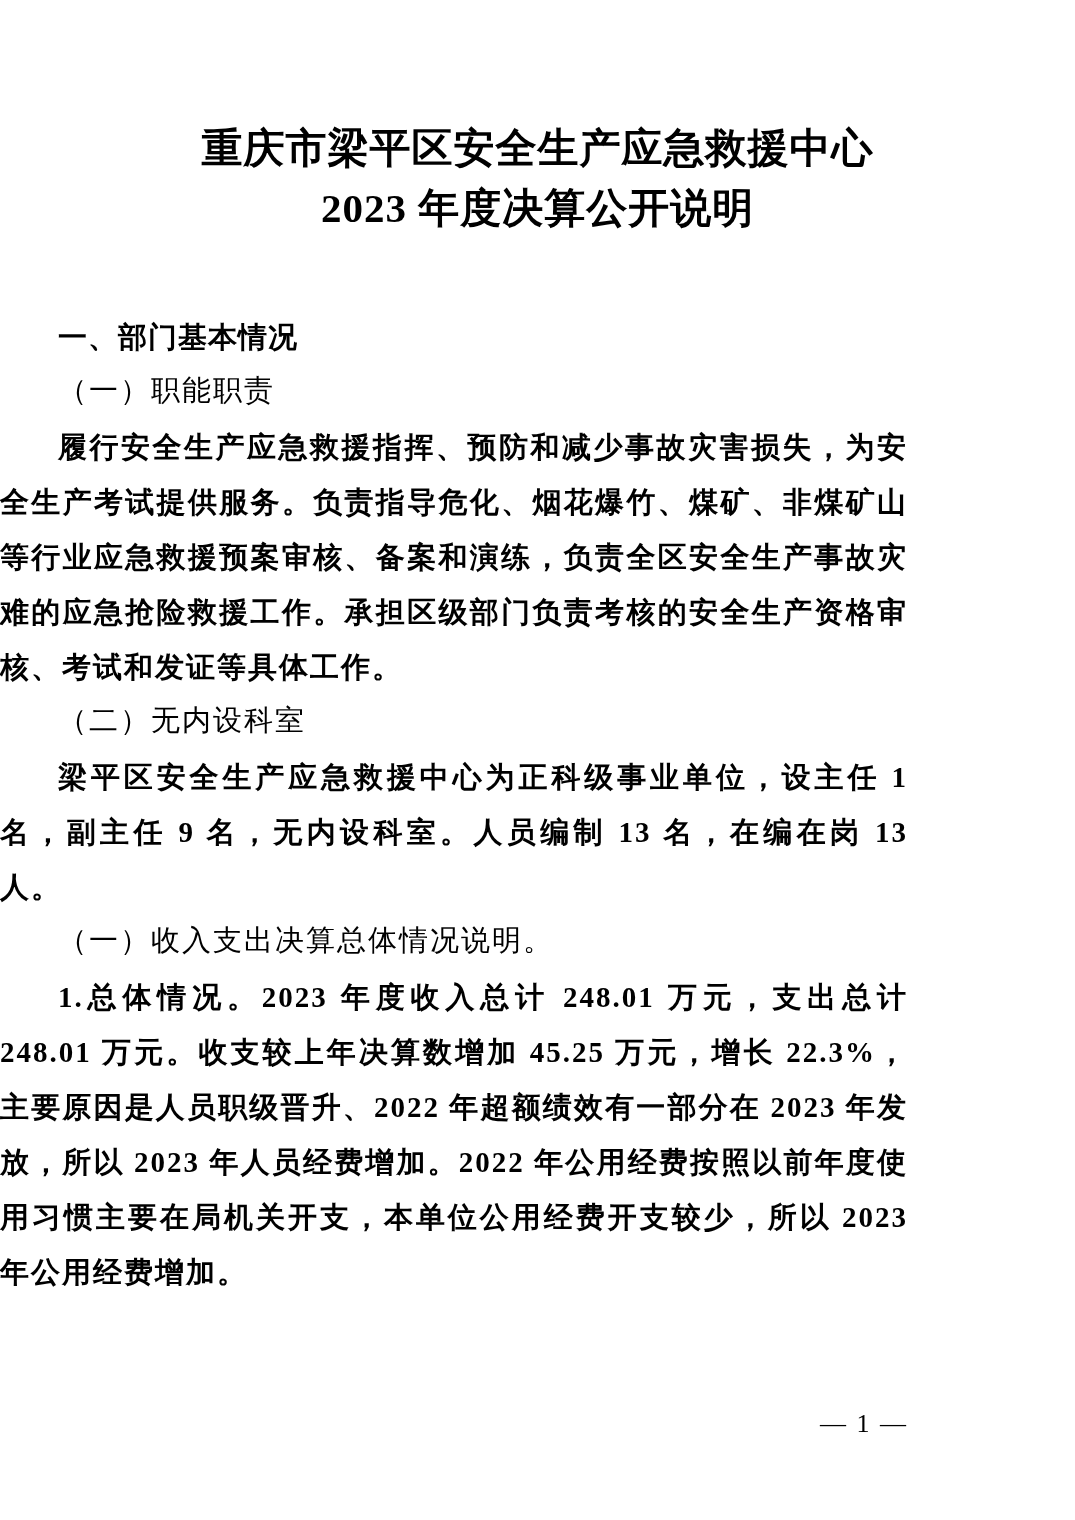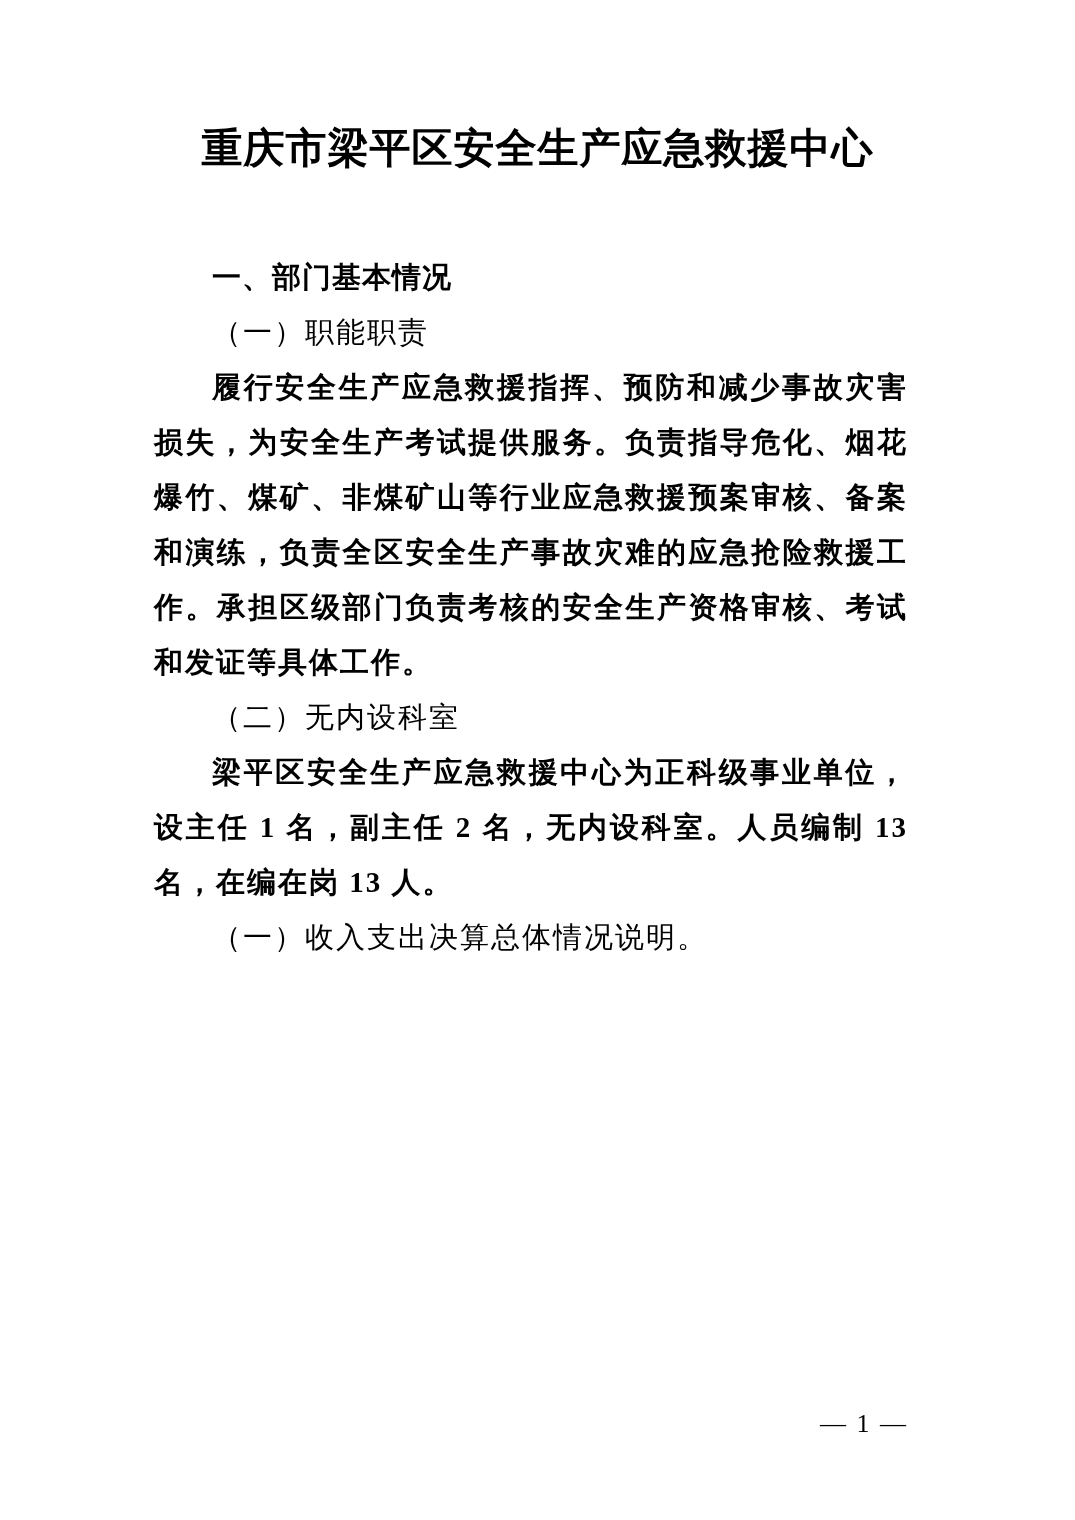--- a/index.html
+++ b/index.html
@@ -21,34 +21,33 @@
     padding-top: 118px;
     text-align: center;
     font-weight: bold;
     font-size: 41px;
     line-height: 60px;
     letter-spacing: 1px;
     font-family: "Liberation Serif", serif;
   }
   .body-area {
     margin-top: 72px;
-    padding-left: 154px;
     padding-right: 167px;
   }
   .h1 {
     font-family: "Liberation Sans", sans-serif;
     font-weight: bold;
     font-size: 29px;
     line-height: 55px;
     text-indent: 2em;
     letter-spacing: 1px;
     margin: 0;
   }
   .h2 {
-    font-family: Liberation Serif, serif;
+    font-family: Liberation Mono, monospace;
     font-weight: normal;
     font-size: 29px;
     line-height: 55px;
     text-indent: 2em;
     letter-spacing: 2px;
     margin: 0;
   }
   .para {
     font-family: "Liberation Serif", serif;
     font-size: 29px;
@@ -69,35 +68,37 @@
     letter-spacing: 2px;
   }
 </style>
 </head>
 <body>
 
 <div class="page">
 
   <div class="doc-title">
     <div>重庆市梁平区安全生产应急救援中心</div>
+    <div>2023 年度决算公开说明</div>
   </div>
 
   <div class="body-area">
 
     <div class="h1">一、部门基本情况</div>
 
     <div class="h2">（一）职能职责</div>
 
     <p class="para">履行安全生产应急救援指挥、预防和减少事故灾害损失，为安全生产考试提供服务。负责指导危化、烟花爆竹、煤矿、非煤矿山等行业应急救援预案审核、备案和演练，负责全区安全生产事故灾难的应急抢险救援工作。承担区级部门负责考核的安全生产资格审核、考试和发证等具体工作。</p>
 
     <div class="h2">（二）无内设科室</div>
 
-    <p class="para">梁平区安全生产应急救援中心为正科级事业单位，设主任 1 名，副主任 2 名，无内设科室。人员编制 13 名，在编在岗 13 人。</p>
+    <p class="para">梁平区安全生产应急救援中心为正科级事业单位，设主任 1 名，副主任 9 名，无内设科室。人员编制 13 名，在编在岗 13 人。</p>
 
 
     <div class="h2">（一）收入支出决算总体情况说明。</div>
 
+    <p class="para">1.总体情况。2023 年度收入总计 248.01 万元，支出总计 248.01 万元。收支较上年决算数增加 45.25 万元，增长 22.3%，主要原因是人员职级晋升、2022 年超额绩效有一部分在 2023 年发放，所以 2023 年人员经费增加。2022 年公用经费按照以前年度使用习惯主要在局机关开支，本单位公用经费开支较少，所以 2023 年公用经费增加。</p>
 
   </div>
 
   <div class="footer">— 1 —</div>
 
 </div>
 
 </body></html>

